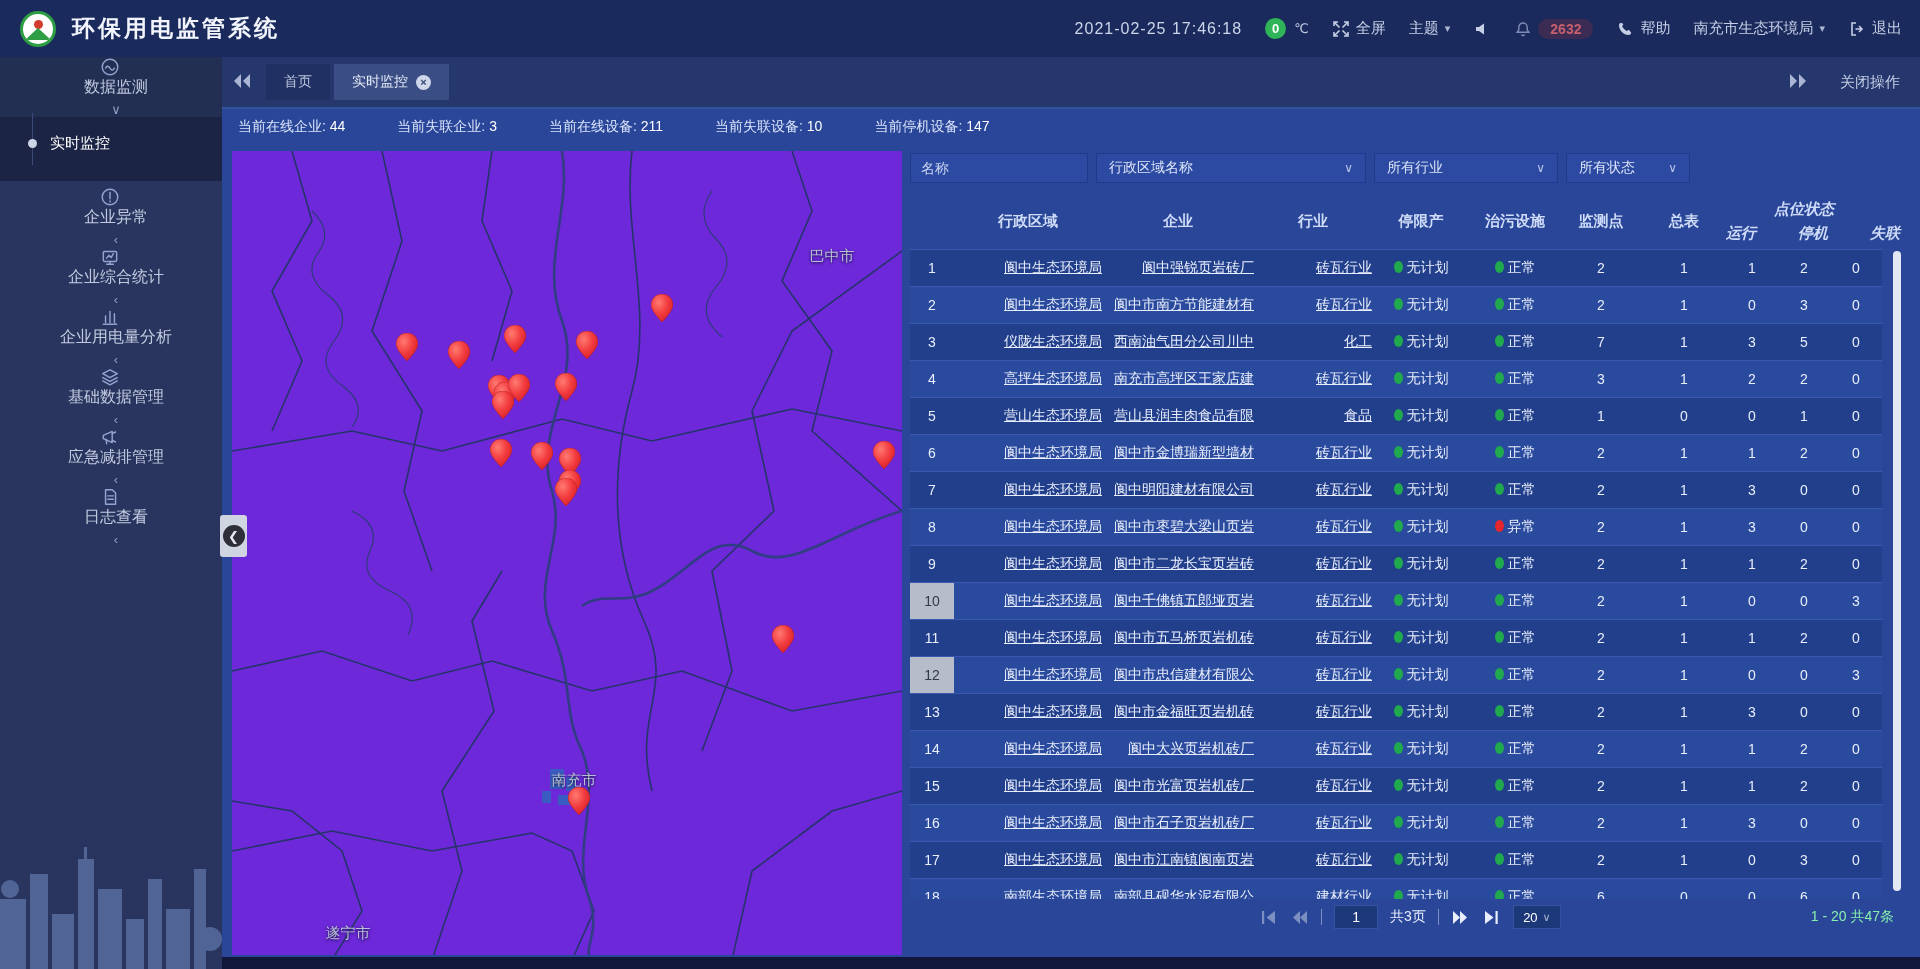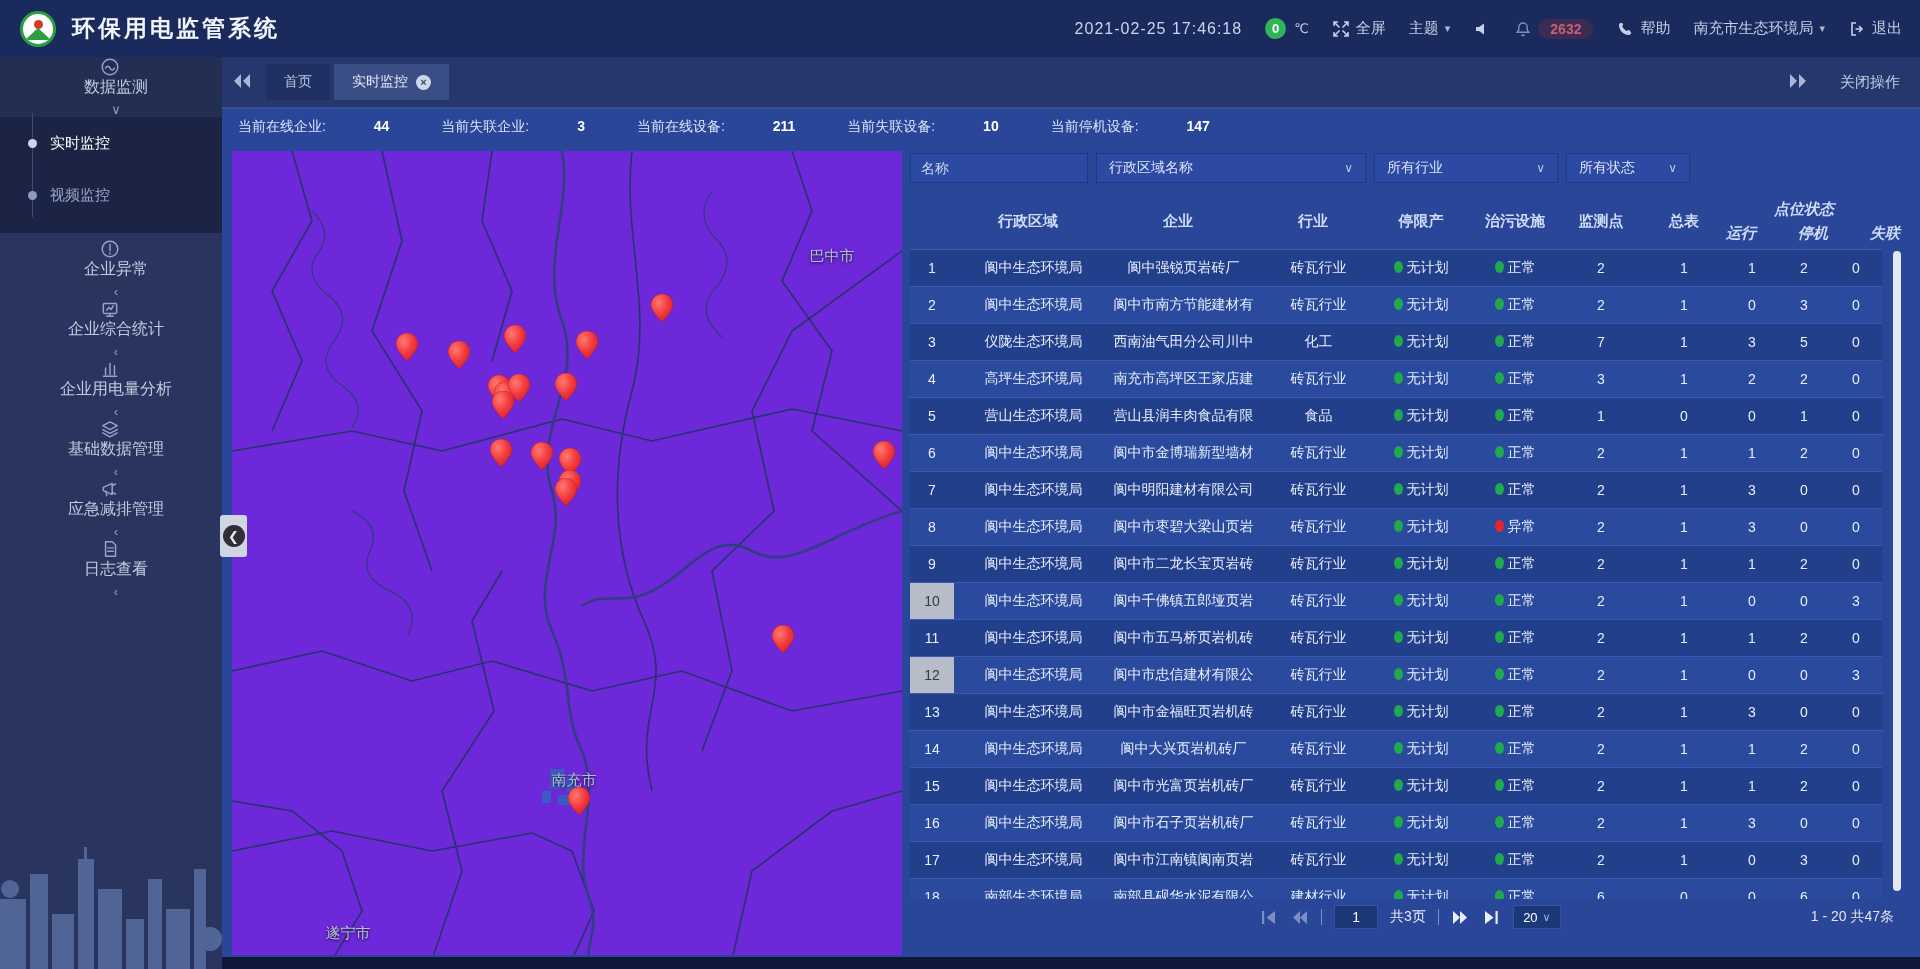--- a/index.html
+++ b/index.html
@@ -55,21 +55,21 @@
   .tab-scroll svg { width:20px; height:18px; fill:#aab6d4; }
   .tab { height:36px; display:flex; align-items:center; gap:8px; padding:0 18px; margin-right:4px;
     font-size:14px; color:#b9c4dd; background:#203062; cursor:pointer; }
   .tab.active { background:#3a4d84; color:#e2e9f7; }
   .tab-close { width:15px; height:15px; border-radius:50%; background:#cfd7ea; color:#35436f; font-size:11px;
     font-weight:bold; display:flex; align-items:center; justify-content:center; line-height:1; cursor:pointer; }
   .tabbar-right { margin-left:auto; display:flex; align-items:center; gap:26px; color:#c2cce4; font-size:15px; }
 
   .statusbar { height:36px; background:#2a4699; display:flex; align-items:center; gap:52px;
     padding-left:16px; color:#d9e3fa; font-size:14px; }
-  .statusbar b { font-weight:bold; color:#ffffff;margin-left:44px; }
+  .statusbar b { font-weight:normal; color:#ffffff; }
 
   .content { flex:1; background:#2a4699; position:relative; display:flex; padding:6px 10px 2px 10px; min-height:0; }
   .bottom-strip { height:12px; background:#10173a; }
 
   
   .map { width:670px; flex:0 0 auto; background:#6d28d9; position:relative; overflow:hidden; }
   .map svg.roads { position:absolute; inset:0; }
   .map-label { position:absolute; color:#b7c0d6; font-size:15px; text-shadow:0 1px 3px #0a0f28; transform:translate(-50%,-50%); }
   .pin { position:absolute; width:22px; height:28px; transform:translate(-50%,-100%); }
   .collapse-btn { position:absolute; left:220px; top:458px; width:27px; height:42px; background:#cfd6e2;
@@ -97,38 +97,38 @@
     font-style:italic; font-size:15px; }
   .thead .group-subs { position:absolute; left:816px; top:31px; display:grid; grid-template-columns:52px 52px 52px;
     font-style:italic; font-size:15px;gap:20px; }
   .tbody { position:relative; height:650px; overflow:hidden; padding-right:28px; }
   .trow { display:grid; grid-template-columns:44px 148px 152px 118px 98px 90px 82px 84px 52px 52px 52px;
     height:37px; align-items:center; color:#e8eefb; font-size:14px; border-top:1px solid #3b58b2; cursor:pointer; }
   .trow:first-child { border-top:none; }
   .trow.odd { background:#223f8c; }
   .trow.even { background:#2a4a9e; }
   .tc { text-align:center; overflow:hidden; white-space:nowrap; }
-  .tl { text-align:center; padding-left:11px; overflow:hidden; white-space:nowrap; }
+  .tl { text-align:right; padding-left:11px; overflow:hidden; white-space:nowrap;text-decoration:underline; }
   .cell-num { height:100%; display:flex; align-items:center; justify-content:center; }
   .cell-num.hl { background:#b6bdc9; color:#333a47; }
   .sdot { display:inline-block; width:9px; height:12px; border-radius:50%; margin-right:4px; vertical-align:-1px; }
   .scrollbar-thumb { position:absolute; right:9px; top:2px; width:8px; height:640px; border-radius:4px;
     background:#e3e8f3; cursor:pointer; }
 
   .pager { height:36px; margin-top:0; display:flex; align-items:center; justify-content:center; gap:12px;
     color:#e8eefc; font-size:14px; position:relative; flex:0 0 auto; }
   .pgicon { width:19px; height:19px; cursor:pointer; }
   .pgicon svg { width:100%; height:100%; }
   .pgicon.dim svg { fill:#7d8fc0; } .pgicon.lit svg { fill:#e8eefc; }
   .pg-divider { width:1px; height:16px; background:#7d8fc0; }
   .page-box { width:44px; height:24px; background:#1d3878; border:1px solid #35519f; color:#fff;
     display:flex; align-items:center; justify-content:center; font-size:14px; }
   .size-box { width:48px; height:24px; background:#1d3878; border:1px solid #35519f; color:#fff;
     display:flex; align-items:center; justify-content:center; gap:5px; font-size:13px; cursor:pointer; }
-  .pg-total { position:absolute; right:16px; color:#e5e5e5; font-size:14px; }
+  .pg-total { position:absolute; right:16px; color:#86efac; font-size:14px; }
 </style>
 </head>
 <body>
 
 <svg width="0" height="0" style="position:absolute">
   <defs>
     <radialGradient id="pinG" cx="35%" cy="30%" r="75%">
       <stop offset="0%" stop-color="#ff7a71"></stop>
       <stop offset="55%" stop-color="#f23c3f"></stop>
       <stop offset="100%" stop-color="#d92026"></stop>
@@ -212,24 +212,20 @@
                 </svg></span>
               <span class="mlabel">数据监测</span>
               <span class="arrow">∨</span>
             </div>
             <div class="submenu">
               <div class="vline"></div>
               <div class="subitem active">
                 <span class="dot"></span>
                 <span class="sidebar-item-label">实时监控</span>
               </div>
-              <div class="subitem">
-                <span class="dot"></span>
-                <span class="sidebar-item-label">视频监控</span>
-              </div>
             </div>
           </div>
           <div class="menu-group" style="margin-top: 6px;">
             <div class="menu-section">
               <span class="micon"><svg viewBox="0 0 18 18" fill="none" stroke="#93a4cf" stroke-width="1.3" stroke-linejoin="round" stroke-linecap="round">
                   <circle cx="9" cy="9" r="7"></circle>
                   <line x1="9" y1="5" x2="9" y2="10.5"></line>
                   <line x1="9" y1="12.6" x2="9" y2="13.4"></line>
                 </svg></span>
               <span class="mlabel">企业异常</span>

